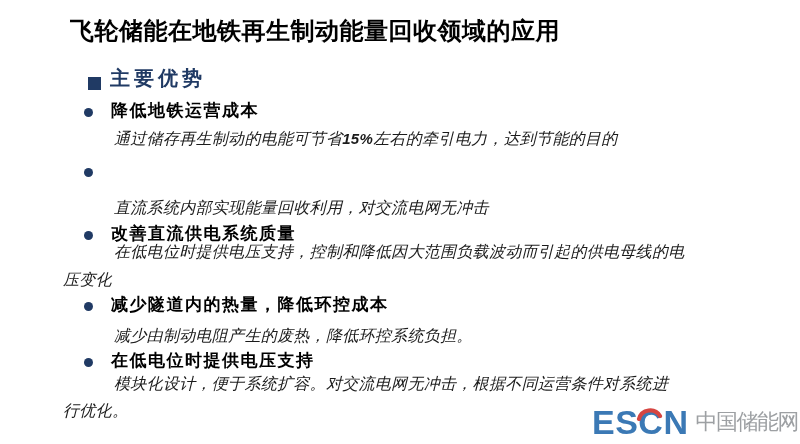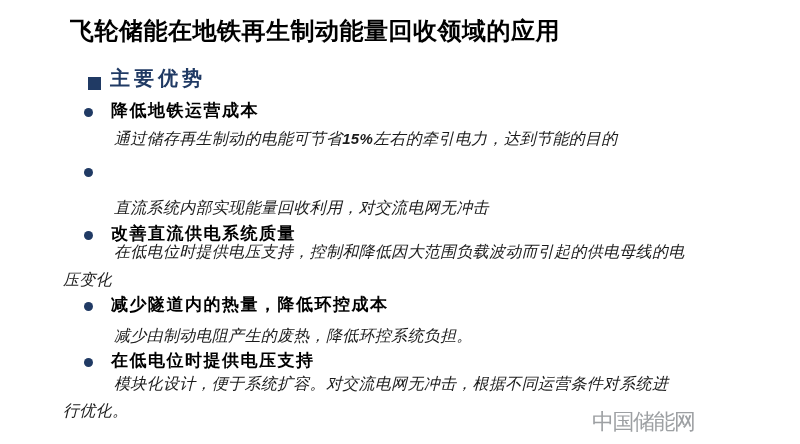--- a/index.html
+++ b/index.html
@@ -102,14 +102,21 @@
 <div class="abs adv-detail detail-indent" style="top:326px">减少由制动电阻产生的废热，降低环控系统负担。</div>
 
 <div class="abs adv-row" style="top:351px">
   <span class="dot-bullet"></span>
   <span class="adv-heading">在低电位时提供电压支持</span>
 </div>
 <div class="abs adv-detail detail-indent" style="top:374px">模块化设计，便于系统扩容。对交流电网无冲击，根据不同运营条件对系统进</div>
 <div class="abs adv-detail detail-cont" style="top:401px">行优化。</div>
 
 <div class="abs logo-row">
+  <span class="escn">
+      <span>ES</span>
+      <span class="c-wrap"><span>C</span><svg class="c-arc" width="27" height="14" viewBox="0 0 27 14">
+          <path d="M3,12 A11.5,11.5 0 0 1 24,9" fill="none" stroke="#D64541" stroke-width="4.2" stroke-linecap="round"></path>
+        </svg></span>
+      <span>N</span>
+    </span>
   <span class="site-name">中国储能网</span>
 </div>
 
 </body></html>

